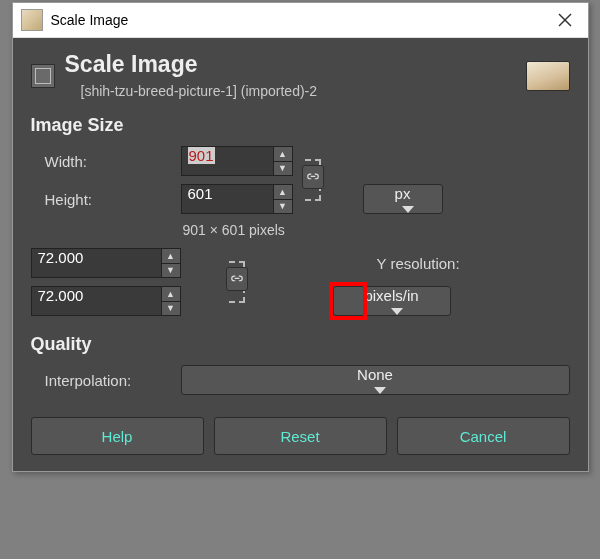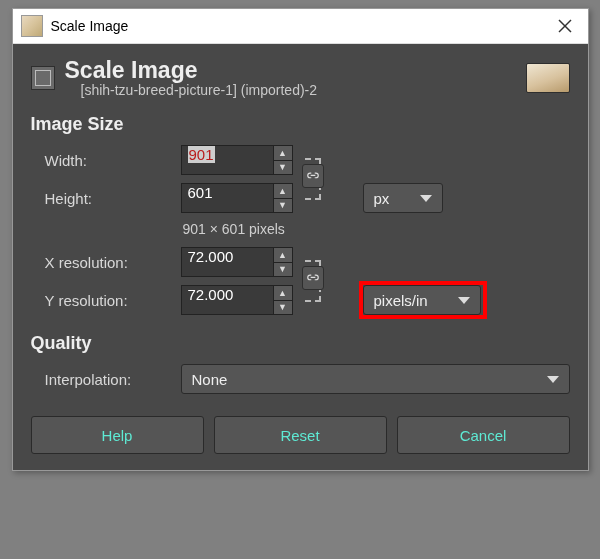--- a/index.html
+++ b/index.html
@@ -4,21 +4,21 @@
 <style>
   html, body {
     margin: 0;
     padding: 0;
     font-family: "Segoe UI", Tahoma, sans-serif;
     background: #808080;
     width: 600px;
     height: 559px;
   }
   .wrap {
-    padding: 8px;
+    padding: 2px;
     box-sizing: border-box;
   }
   .window {
     width: 575px;
     background: #fff;
     border: 1px solid #999;
     box-shadow: 2px 2px 6px rgba(0,0,0,0.3);
     margin: 0 auto;
   }
   .titlebar {
@@ -73,21 +73,21 @@
   .hband-title {
     font-size: 23px;
     font-weight: bold;
     color: #eee;
     line-height: 1.05;
   }
   .hband-sub {
     font-size: 14px;
     color: #c9c9c9;
     margin-left: 16px;
-    margin-top: 0;
+    margin-top: 7px;
   }
   .hband-thumb {
     width: 42px; height: 28px;
     background: linear-gradient(160deg,#efe6d2 0%,#d8c29e 55%,#b79a6b 100%);
     border:1px solid #2e2e2e;
     border-radius:2px;
     flex:0 0 auto;
   }
 
   .sect-title {
@@ -163,20 +163,21 @@
     height:30px;
     background:#555;
     border:1px solid #2a2a2a;
     border-radius:3px;
     display:flex; align-items:center;
     padding:0 10px;
     cursor:pointer;
     color:#eee;
     font-size:15px;
     box-sizing:border-box;
+    flex-direction:column;
   }
   .dd-spacer{flex:1 1 auto;}
   .dd-caret{
     width:0;height:0;
     border-left:6px solid transparent;
     border-right:6px solid transparent;
     border-top:7px solid #ddd;
     margin-left:10px;
   }
   .dd.wide{ width:100%; }
@@ -293,21 +294,20 @@
           <div class="dd" style="width:80px">
             <span>px</span>
             <span class="dd-spacer"></span>
             <span class="dd-caret"></span>
           </div>
         </div>
 
         <div></div>
         <div class="dims-note">901 × 601 pixels</div>
 
-        <div class="lbl">X resolution:</div>
         <div class="spin">
           <div class="spin-val">72.000</div>
           <div class="spin-btns">
             <div class="spb">▲</div>
             <div class="spb">▼</div>
           </div>
         </div>
         <div style="display:flex;align-items:flex-end;justify-content:center;height:28px;">
           <div class="bracket-top"></div>
         </div>

